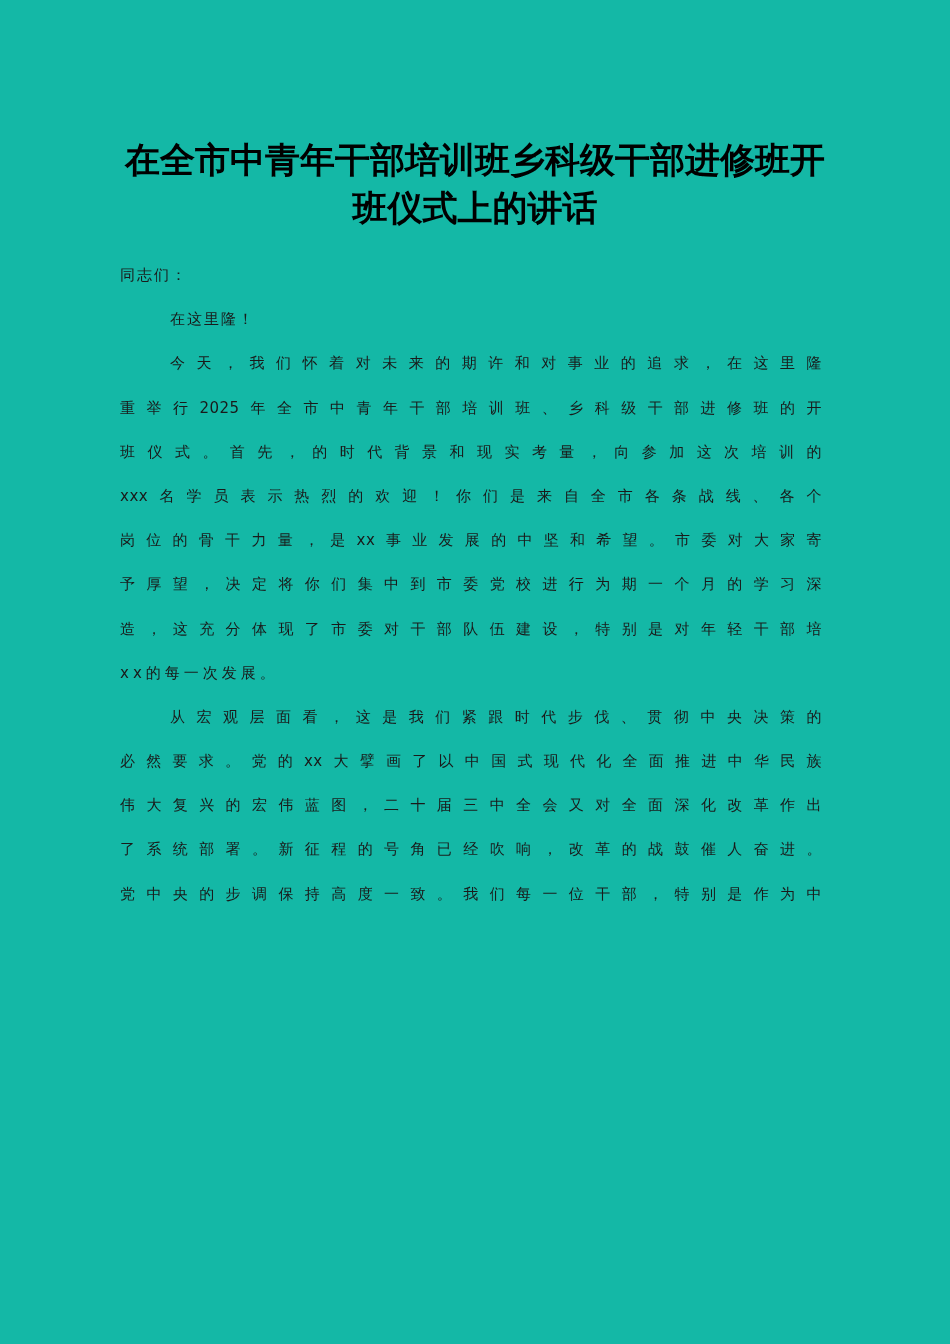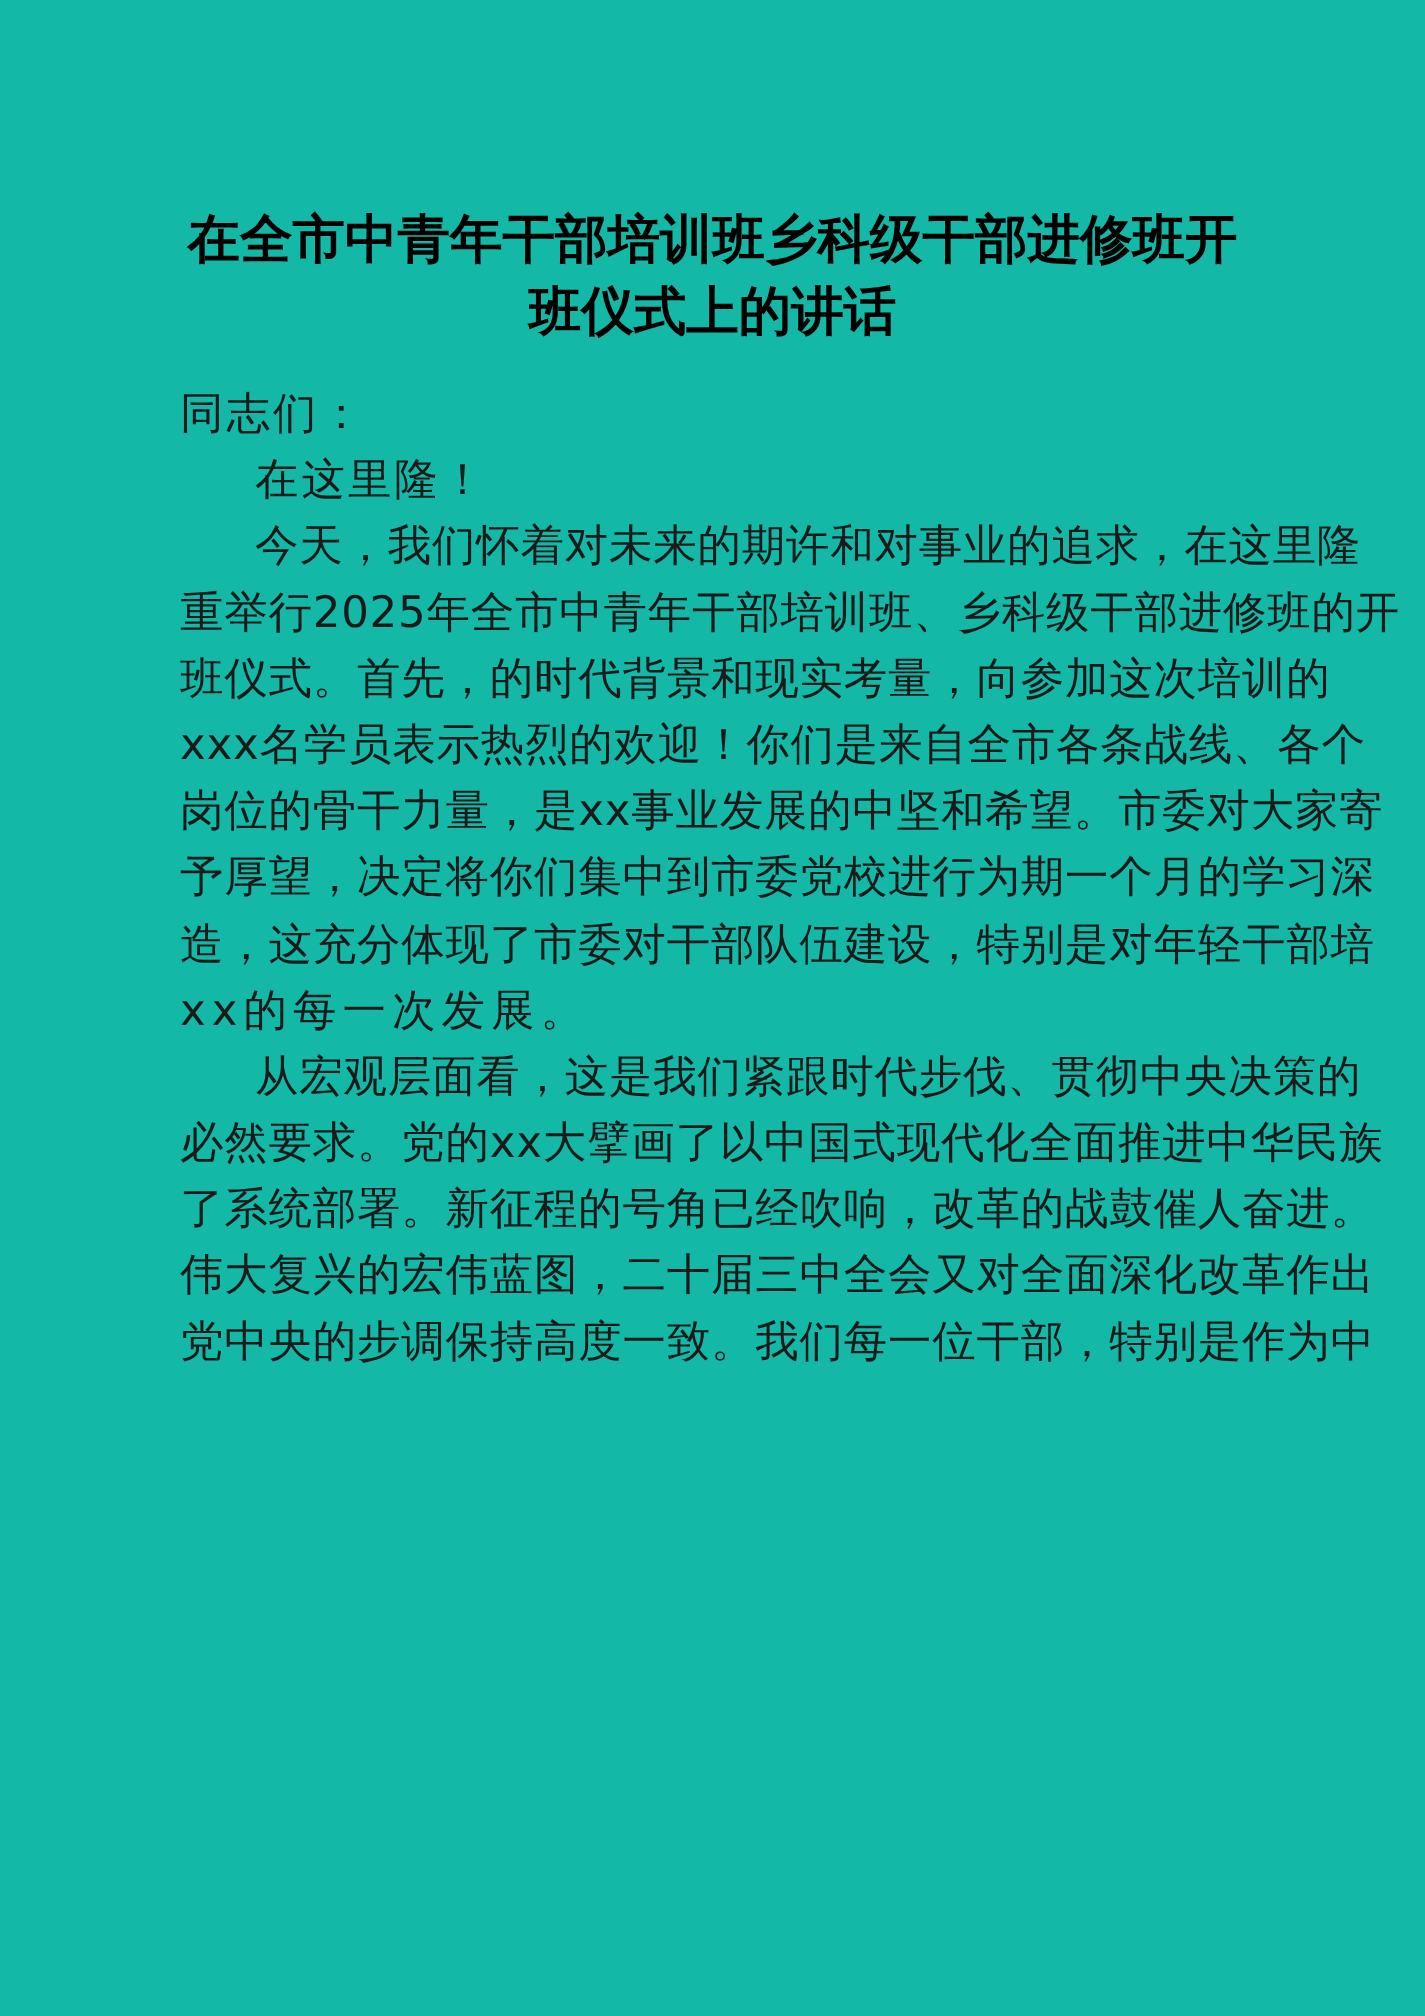--- a/index.html
+++ b/index.html
@@ -38,21 +38,21 @@
     .title-line {
       display: block;
       white-space: nowrap;
     }
     .body {
       position: absolute;
       left: 120px;
       top: 253px;
       width: 702px;
       font-family: "DejaVu Sans", "Liberation Sans", sans-serif;
-      font-size: 29px;
+      font-size: 15px;
       color: #1a1a1a;
     }
     .line {
       display: block;
       height: 44.2px;
       line-height: 44.2px;
       white-space: nowrap;
       text-align: justify;
       text-align-last: justify;
       letter-spacing: 0.5px;
@@ -91,19 +91,19 @@
       <span class="line">岗位的骨干力量，是xx事业发展的中坚和希望。市委对大家寄</span>
       <span class="line">予厚望，决定将你们集中到市委党校进行为期一个月的学习深</span>
       <span class="line">造，这充分体现了市委对干部队伍建设，特别是对年轻干部培</span>
       <span class="line last">xx的每一次发展。</span>
     </div>
 
 
     <div>
       <span class="line indent">从宏观层面看，这是我们紧跟时代步伐、贯彻中央决策的</span>
       <span class="line">必然要求。党的xx大擘画了以中国式现代化全面推进中华民族</span>
+      <span class="line">伟大复兴的宏伟蓝图，二十届三中全会又对全面深化改革作出</span>
       <span class="line">了系统部署。新征程的号角已经吹响，改革的战鼓催人奋进。</span>
-      <span class="line">伟大复兴的宏伟蓝图，二十届三中全会又对全面深化改革作出</span>
       <span class="line">党中央的步调保持高度一致。我们每一位干部，特别是作为中</span>
     </div>
   </div>
 
 </div>
 
 </body></html>

